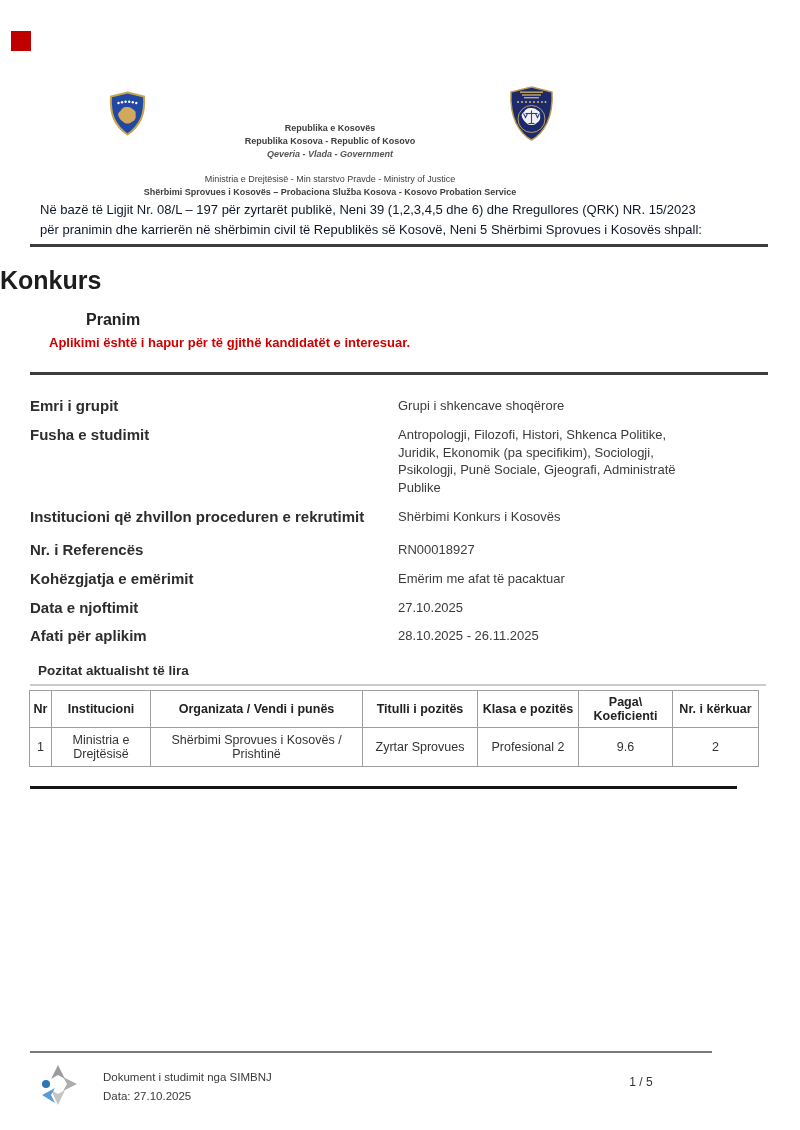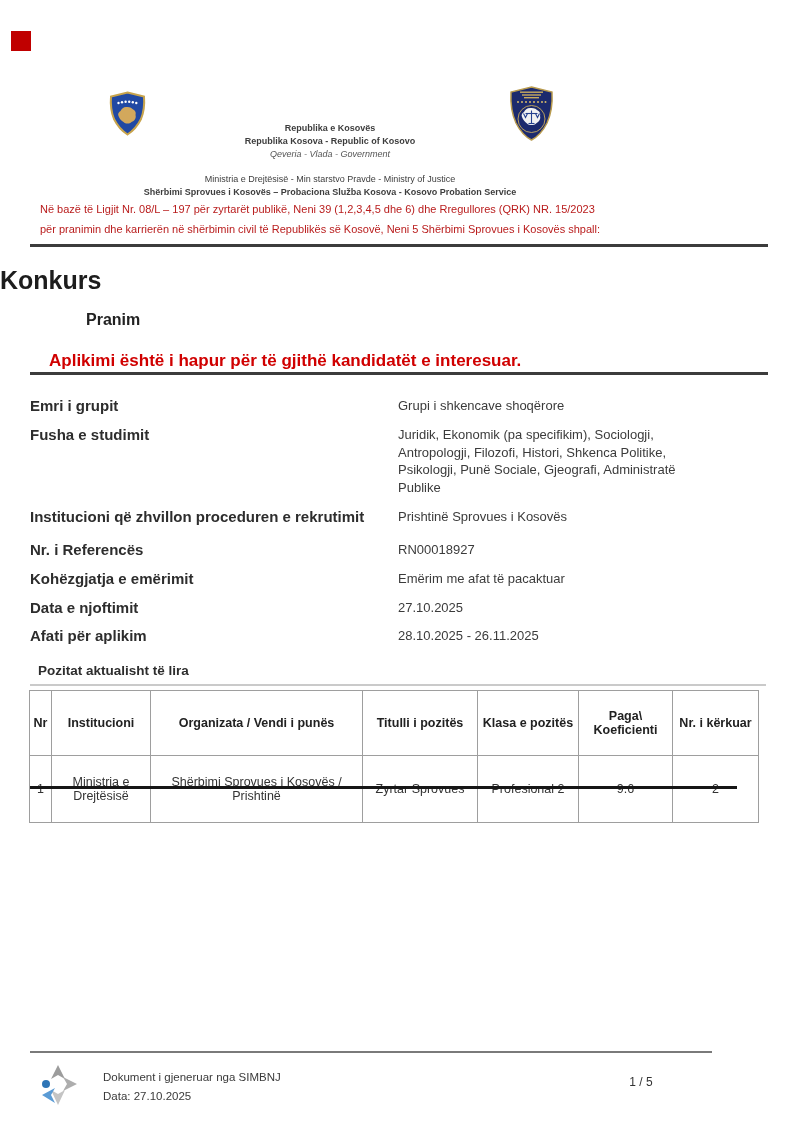--- a/index.html
+++ b/index.html
@@ -7,45 +7,45 @@
     position:relative;width:800px;height:1130px;background:#ffffff;
     font-family:"Liberation Sans",sans-serif;color:#3b3b3b;overflow:hidden;
   }
   .abs{position:absolute;}
   
   .red-marker{left:11px;top:31px;width:20px;height:20px;background:#c00000;}
   
   .hdr-text{left:0;top:76px;width:660px;text-align:center;color:#3d3d3d;margin-top:46px;}
   .hdr-line{font-size:9px;line-height:13px;}
   .hdr-b{font-weight:bold;}
-  .hdr-i{font-style:italic;color:#555;}
+  .hdr-i{font-style:italic;color:#555;font-weight:bold;}
   .hdr-gap{height:12px;}
   .logo-left{left:107px;top:91px;}
   .logo-right{left:509px;top:86px;}
   
-  .intro{left:40px;top:200px;width:730px;font-size:11px;line-height:19.5px;color:#b91c1c;}
+  .intro{left:40px;top:200px;width:730px;font-size:13px;line-height:19.5px;color:#0f172a;}
   
   .hr1{left:30px;top:244px;width:738px;height:2.5px;background:#3c3c3c;}
   .hr2{left:30px;top:372px;width:738px;height:3px;background:#3c3c3c;}
   .hr3{left:30px;top:786px;width:707px;height:2.5px;background:#161616;}
   .hr-light{left:30px;top:684px;width:736px;height:1.5px;background:#cacaca;}
   .hr-footer{left:30px;top:1051px;width:682px;height:1.5px;background:#7a7a7a;}
   
   .doc-title{left:0;top:266px;width:753px;font-size:25px;font-weight:bold;color:#1d1d1d;}
   .subtitle{left:50px;top:311px;font-size:16px;font-weight:bold;color:#222;margin-left:36px;}
-  .notice{left:49px;top:351px;font-size:17px;font-weight:bold;color:#d00000;}
+  .notice{left:49px;top:335px;font-size:13px;font-weight:bold;color:#d00000;}
   
   .f-lbl{left:30px;width:362px;font-size:15px;font-weight:bold;color:#2d2d2d;line-height:17.5px;}
   .f-val{left:398px;width:335px;font-size:13px;color:#3b3b3b;line-height:17.5px;}
   
   .pos-heading{left:38px;top:663px;font-size:13.5px;font-weight:bold;color:#2d2d2d;}
   .vac-table{left:29px;top:690px;border-collapse:collapse;table-layout:fixed;}
   .vac-table td,.vac-table th{
     border:1px solid #9e9e9e;text-align:center;vertical-align:middle;
-    font-size:12.5px;color:#333;padding:14px 3px;overflow:hidden;
+    font-size:12.5px;color:#333;padding:0 3px;overflow:hidden;
   }
   .vac-table th{font-weight:bold;color:#222;height:36px;}
   .vac-table td{height:38px;}
   
   .footer-logo{left:38px;top:1064px;}
   .footer-text{left:103px;top:1068px;font-size:11.5px;line-height:19px;color:#3a3a3a;}
   .page-num{left:601px;top:1075px;width:80px;text-align:center;font-size:12px;color:#333;}
 </style>
 </head>
 <body>
@@ -114,28 +114,28 @@
   <div class="abs subtitle">Pranim</div>
   <div class="abs notice">Aplikimi është i hapur për të gjithë kandidatët e interesuar.</div>
 
   <div class="abs hr2"></div>
 
   <div class="abs f-lbl" style="top:397px">Emri i grupit</div>
   <div class="abs f-val" style="top:397px">Grupi i shkencave shoqërore</div>
 
   <div class="abs f-lbl" style="top:426px">Fusha e studimit</div>
   <div class="abs f-val" style="top:426px">
+    <div>Antropologji, Filozofi, Histori, Shkenca Politike,</div>
     <div>Juridik, Ekonomik (pa specifikim), Sociologji,</div>
-    <div>Antropologji, Filozofi, Histori, Shkenca Politike,</div>
     <div>Psikologji, Punë Sociale, Gjeografi, Administratë</div>
     <div>Publike</div>
   </div>
 
   <div class="abs f-lbl" style="top:508px">Institucioni që zhvillon proceduren e rekrutimit</div>
-  <div class="abs f-val" style="top:508px">Prishtinë Sprovues i Kosovës</div>
+  <div class="abs f-val" style="top:508px">Shërbimi Konkurs i Kosovës</div>
 
   <div class="abs f-lbl" style="top:541px">Nr. i Referencës</div>
   <div class="abs f-val" style="top:541px">RN00018927</div>
 
   <div class="abs f-lbl" style="top:570px">Kohëzgjatja e emërimit</div>
   <div class="abs f-val" style="top:570px">Emërim me afat të pacaktuar</div>
 
   <div class="abs f-lbl" style="top:599px">Data e njoftimit</div>
   <div class="abs f-val" style="top:599px">27.10.2025</div>
 
@@ -183,18 +183,18 @@
   <div class="abs footer-logo">
     <svg width="40" height="42" viewBox="0 0 40 42">
       <polygon points="20,1 27,15 20,11 13,15" fill="#9c9c9c"></polygon>
       <polygon points="39,20 25,27 29,20 25,13" fill="#adadad"></polygon>
       <polygon points="20,41 13,26 20,30 27,26" fill="#c4c4c4"></polygon>
       <polygon points="4,31 17,24 13,31 17,39" fill="#5a9bd5"></polygon>
       <circle cx="8" cy="20" r="4" fill="#2e75b6"></circle>
     </svg>
   </div>
   <div class="abs footer-text">
-    <div>Dokument i gjeneruar nga SIMBNJ</div>
+    <div>Dokument i studimit nga SIMBNJ</div>
     <div>Data: 27.10.2025</div>
   </div>
   <div class="abs page-num">1 / 5</div>
 
 </div>
 
 </body></html>

